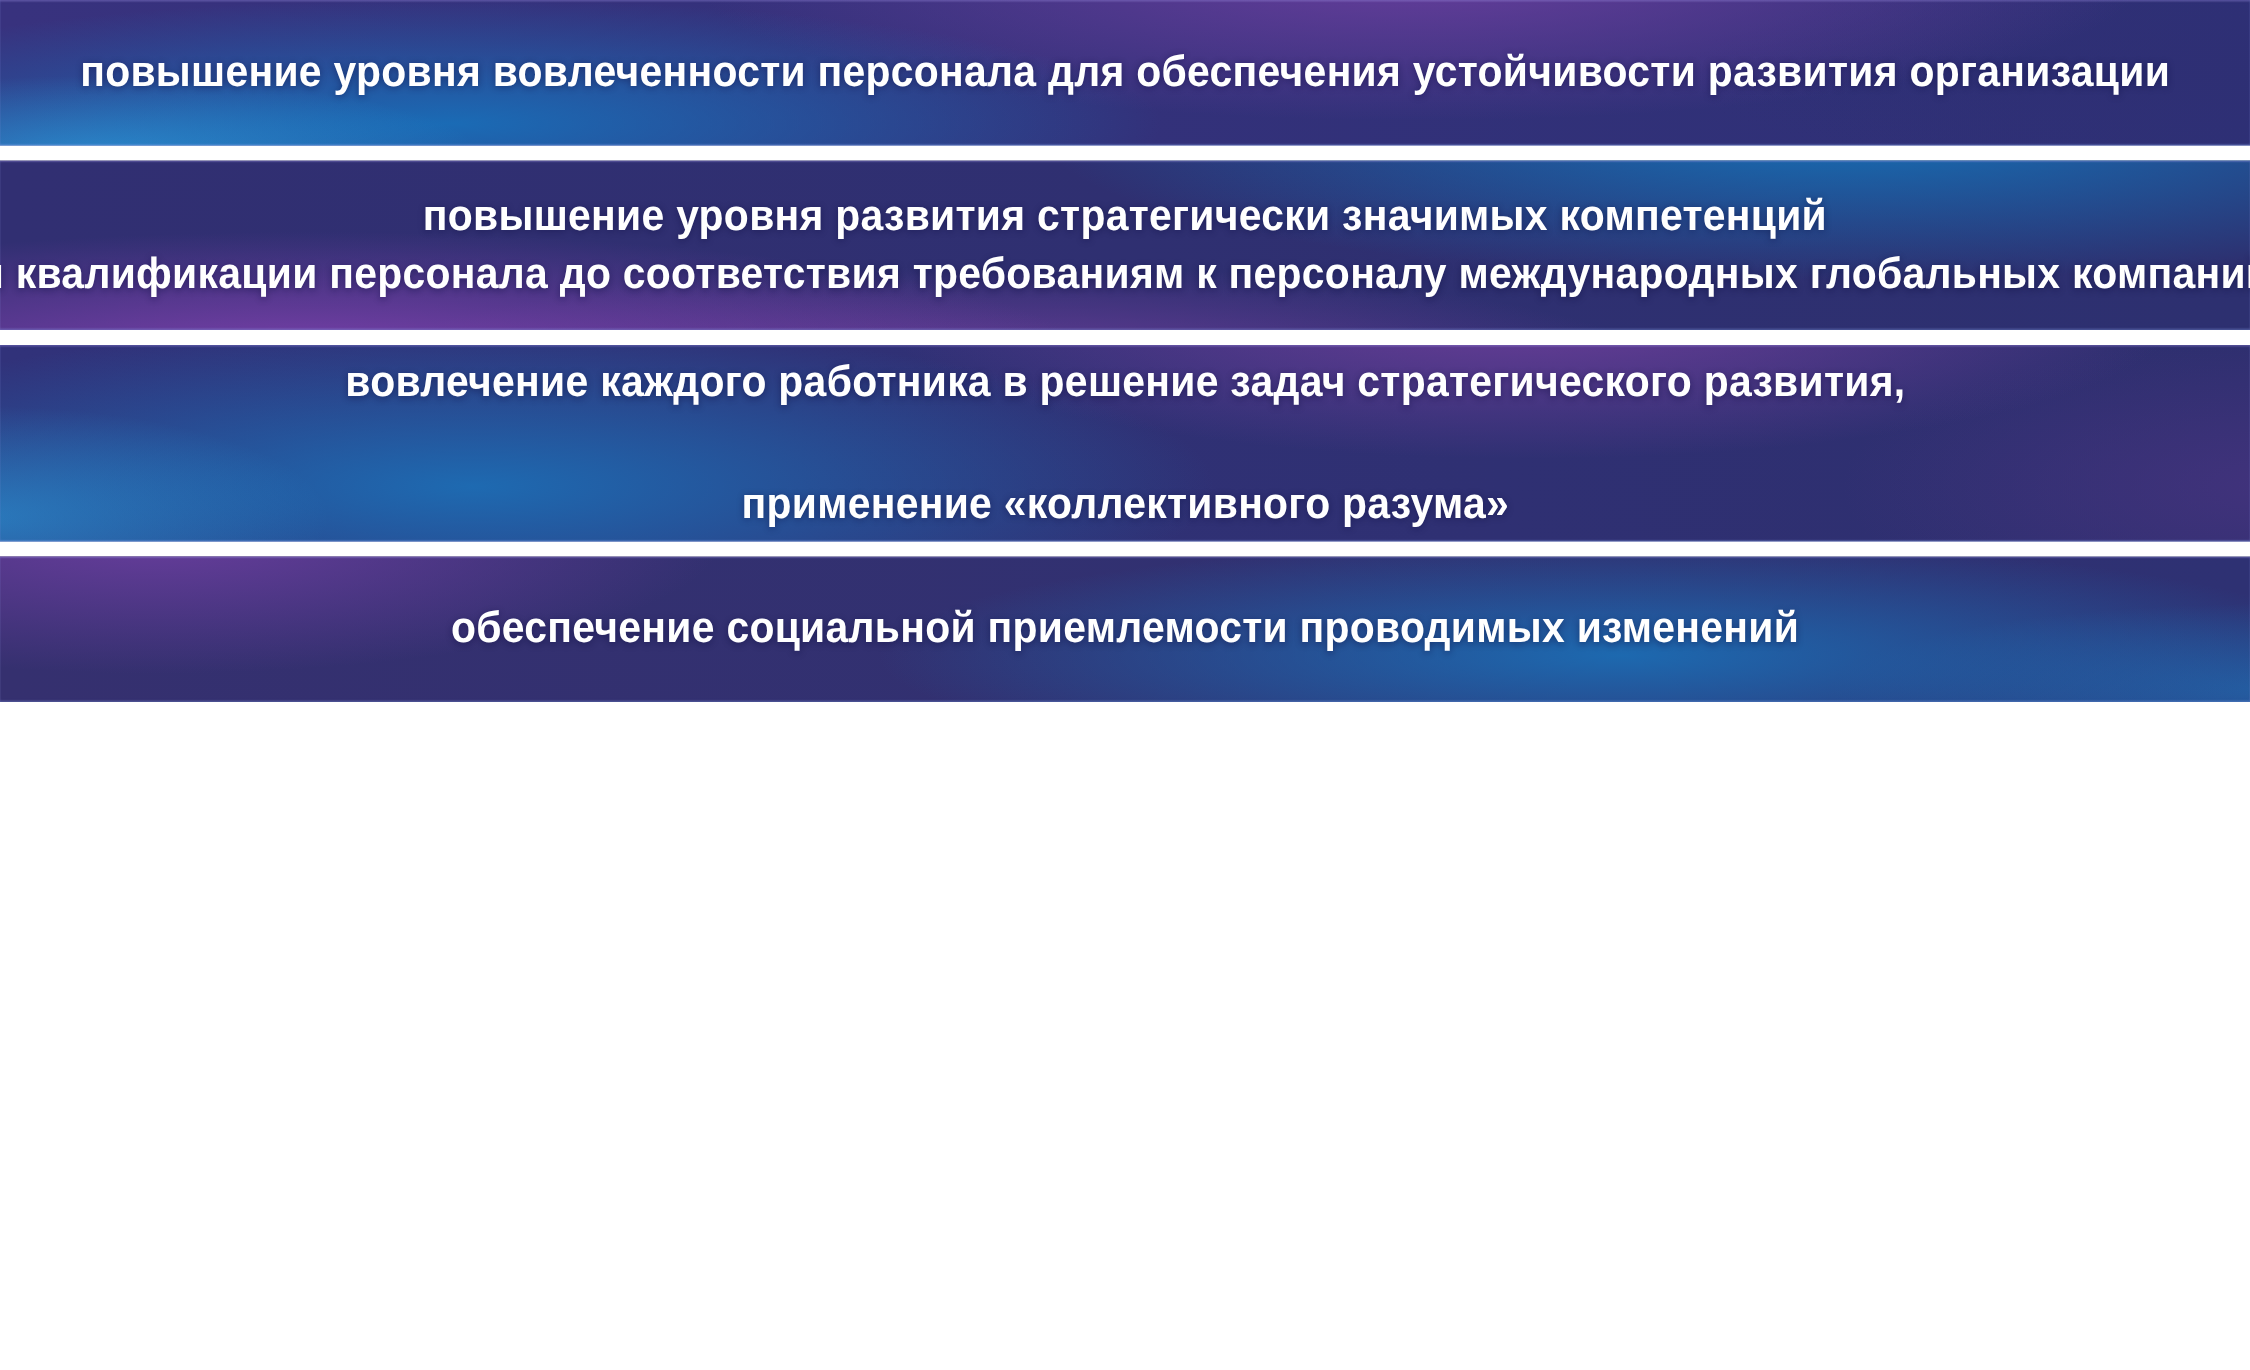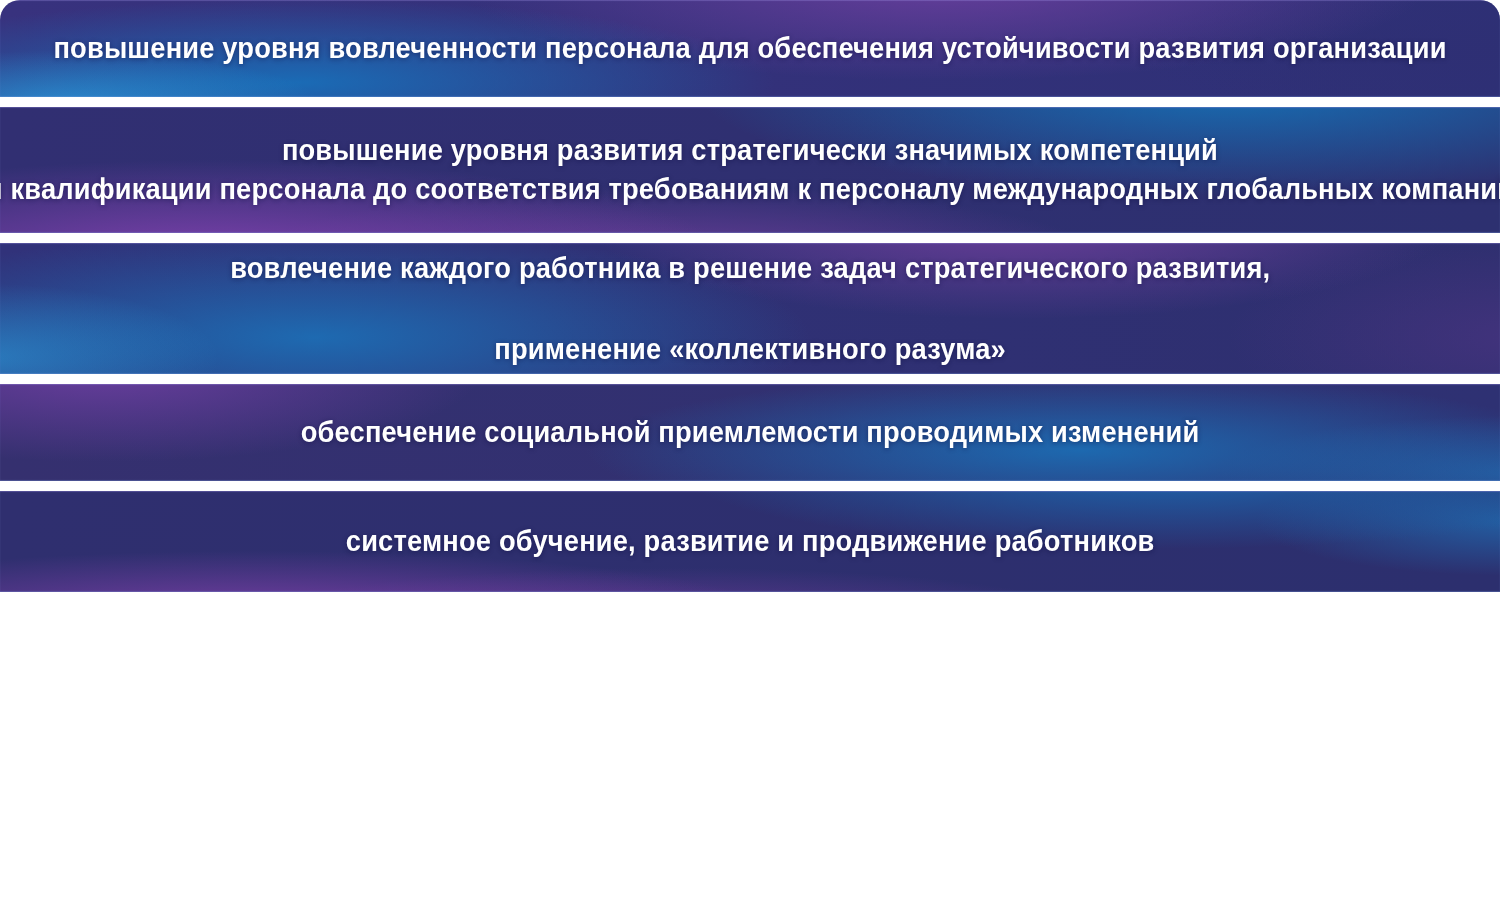--- a/index.html
+++ b/index.html
@@ -4,21 +4,20 @@
 <style>
   html, body { margin: 0; padding: 0; }
   .page {
     width: 1500px;
     height: 913px;
     background: #ffffff;
     overflow: hidden;
     display: flex;
     flex-direction: column;
     font-family: "Liberation Sans", sans-serif;
-    border-radius: 20px;
   }
   .band {
     position: relative;
     width: 100%;
     display: flex;
     flex-direction: column;
     align-items: center;
     justify-content: center;
     box-shadow: inset 0 1px 1px rgba(160,150,230,0.35), inset 0 -1px 1px rgba(140,170,240,0.30);
   }
@@ -51,21 +50,21 @@
       linear-gradient(90deg, #36306f, #2f2d6b);
   }
   .b3 { height: 97px;
     background:
       radial-gradient(ellipse 26% 100% at -2% 105%, rgba(41,186,246,0.5), transparent 60%),
       radial-gradient(ellipse 54% 140% at 17% 80%, rgba(26,111,181,0.95), transparent 66%),
       radial-gradient(ellipse 40% 120% at 80% -12%, rgba(100,62,155,0.9), transparent 66%),
       radial-gradient(ellipse 24% 95% at 101% 58%, rgba(85,58,148,0.8), transparent 72%),
       linear-gradient(90deg, #2f4b96, #303176);
   }
-  .b4 { height: 126px;
+  .b4 { height: 113px;
     background:
       radial-gradient(ellipse 52% 115% at 14% 118%, rgba(130,66,176,0.95), transparent 66%),
       radial-gradient(ellipse 44% 95% at 45% 125%, rgba(116,64,160,0.85), transparent 66%),
       radial-gradient(ellipse 54% 130% at 82% -15%, rgba(21,114,184,0.95), transparent 66%),
       linear-gradient(90deg, #312f72, #2d3070);
   }
   .b5 { height: 131px;
     background:
       radial-gradient(ellipse 26% 95% at -1% 88%, rgba(41,186,246,0.45), transparent 60%),
       radial-gradient(ellipse 50% 125% at 21% 72%, rgba(29,109,180,0.95), transparent 66%),
@@ -118,18 +117,14 @@
     <div class="line">вовлечение каждого работника в решение задач стратегического развития,</div>
     <div class="line">применение «коллективного разума»</div>
   </div>
 
   <div class="band b6">
     <div class="line">обеспечение социальной приемлемости проводимых изменений</div>
     <div class="line"></div>
   </div>
 
 
-  <div class="band b8">
-    <div class="line">системное обучение, развитие и продвижение работников</div>
-    <div class="line"></div>
-  </div>
 
 </div>
 
 </body></html>

